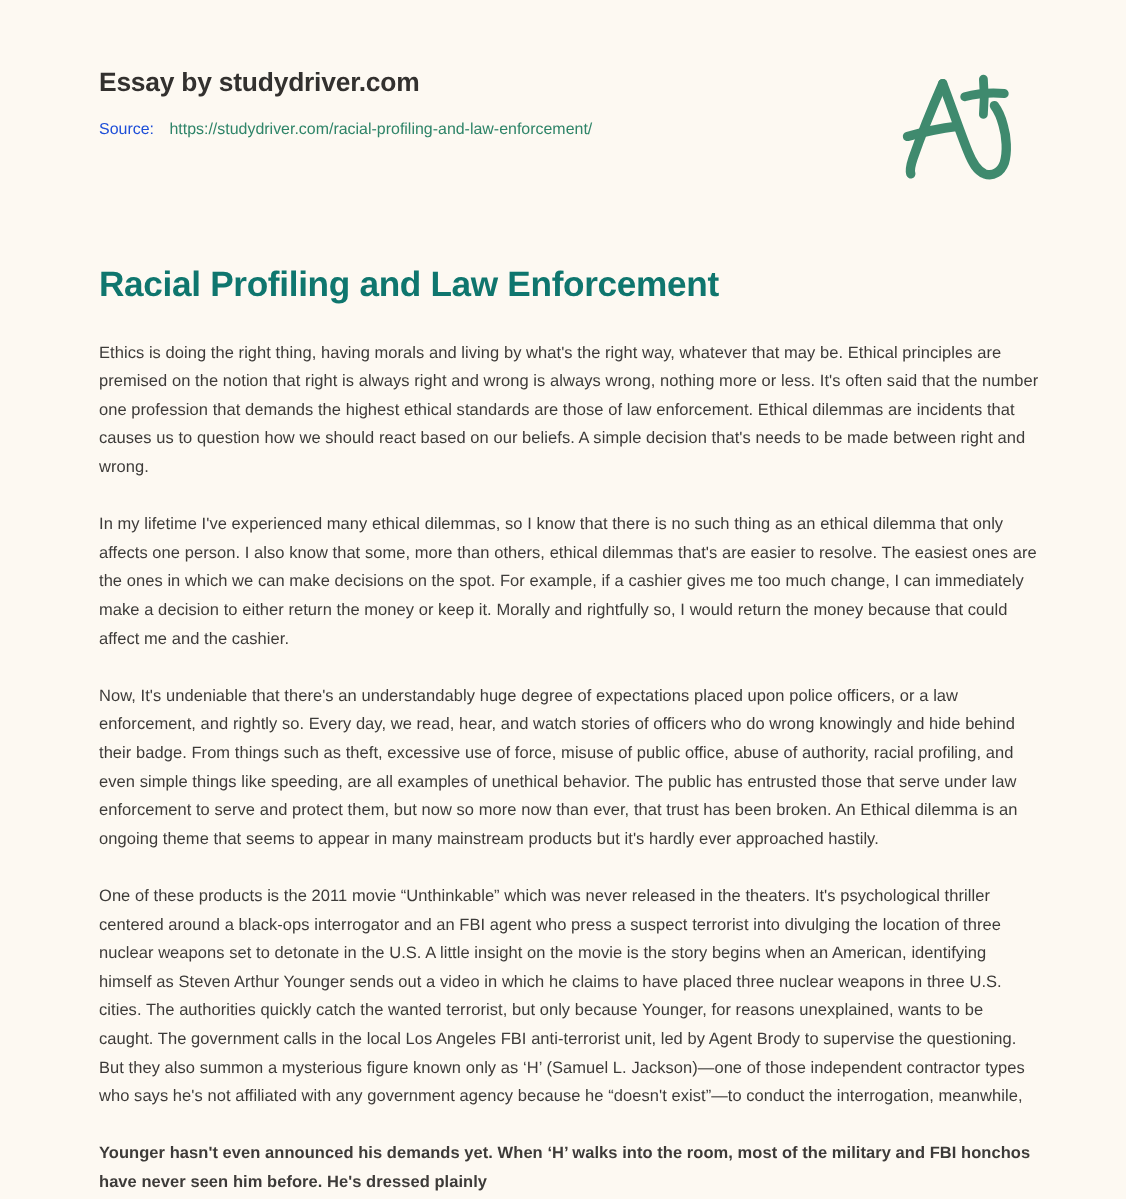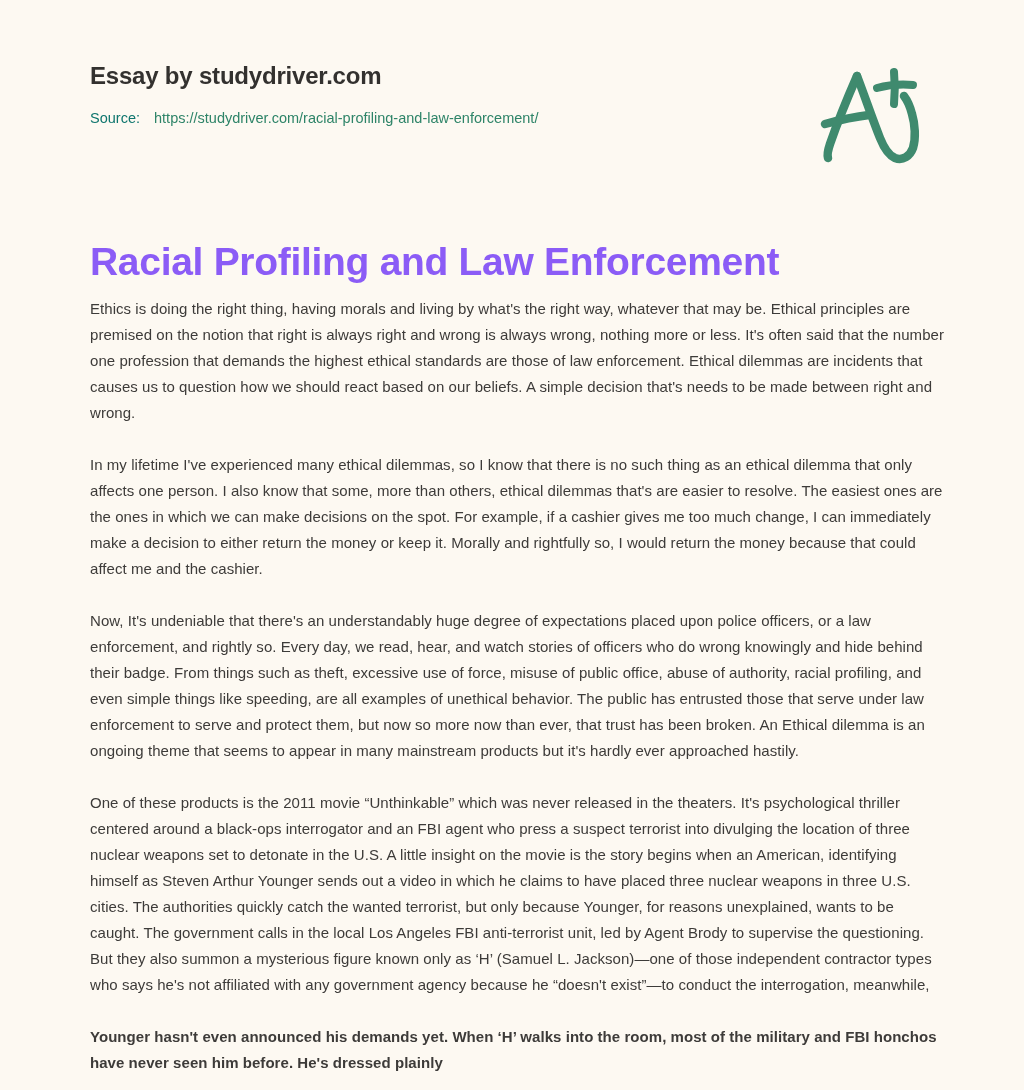--- a/index.html
+++ b/index.html
@@ -49,21 +49,21 @@
   }
 
   .source-line {
     margin-top: 18px;
     font-size: 14.5px;
     line-height: 1.3;
     white-space: nowrap;
   }
 
   .source-label {
-    color: #0f766e;
+    color: #1d4ed8;
   }
 
   .source-url {
     color: #2e8468;
     text-decoration: none;
     margin-left: 10px;
   }
 
   
   .logo-wrap {
@@ -79,32 +79,32 @@
     height: 104px;
   }
 
   
   .doc-title {
     position: absolute;
     left: 90px;
     top: 238px;
     width: 860px;
     margin: 0;
-    font-size: 39px;
+    font-size: 32px;
     font-weight: bold;
-    color: #8b5cf6;
+    color: #0f766e;
     letter-spacing: -0.3px;
     line-height: 1.25;
   }
 
   
   .doc-body {
     position: absolute;
     left: 90px;
-    top: 296px;
+    top: 308px;
     width: 854px;
   }
 
   .doc-body p {
     margin: 0 0 26px 0;
     font-size: 15px;
     line-height: 26px;
     color: #3d3b39;
     text-align: left;
     letter-spacing: 0.05px;

